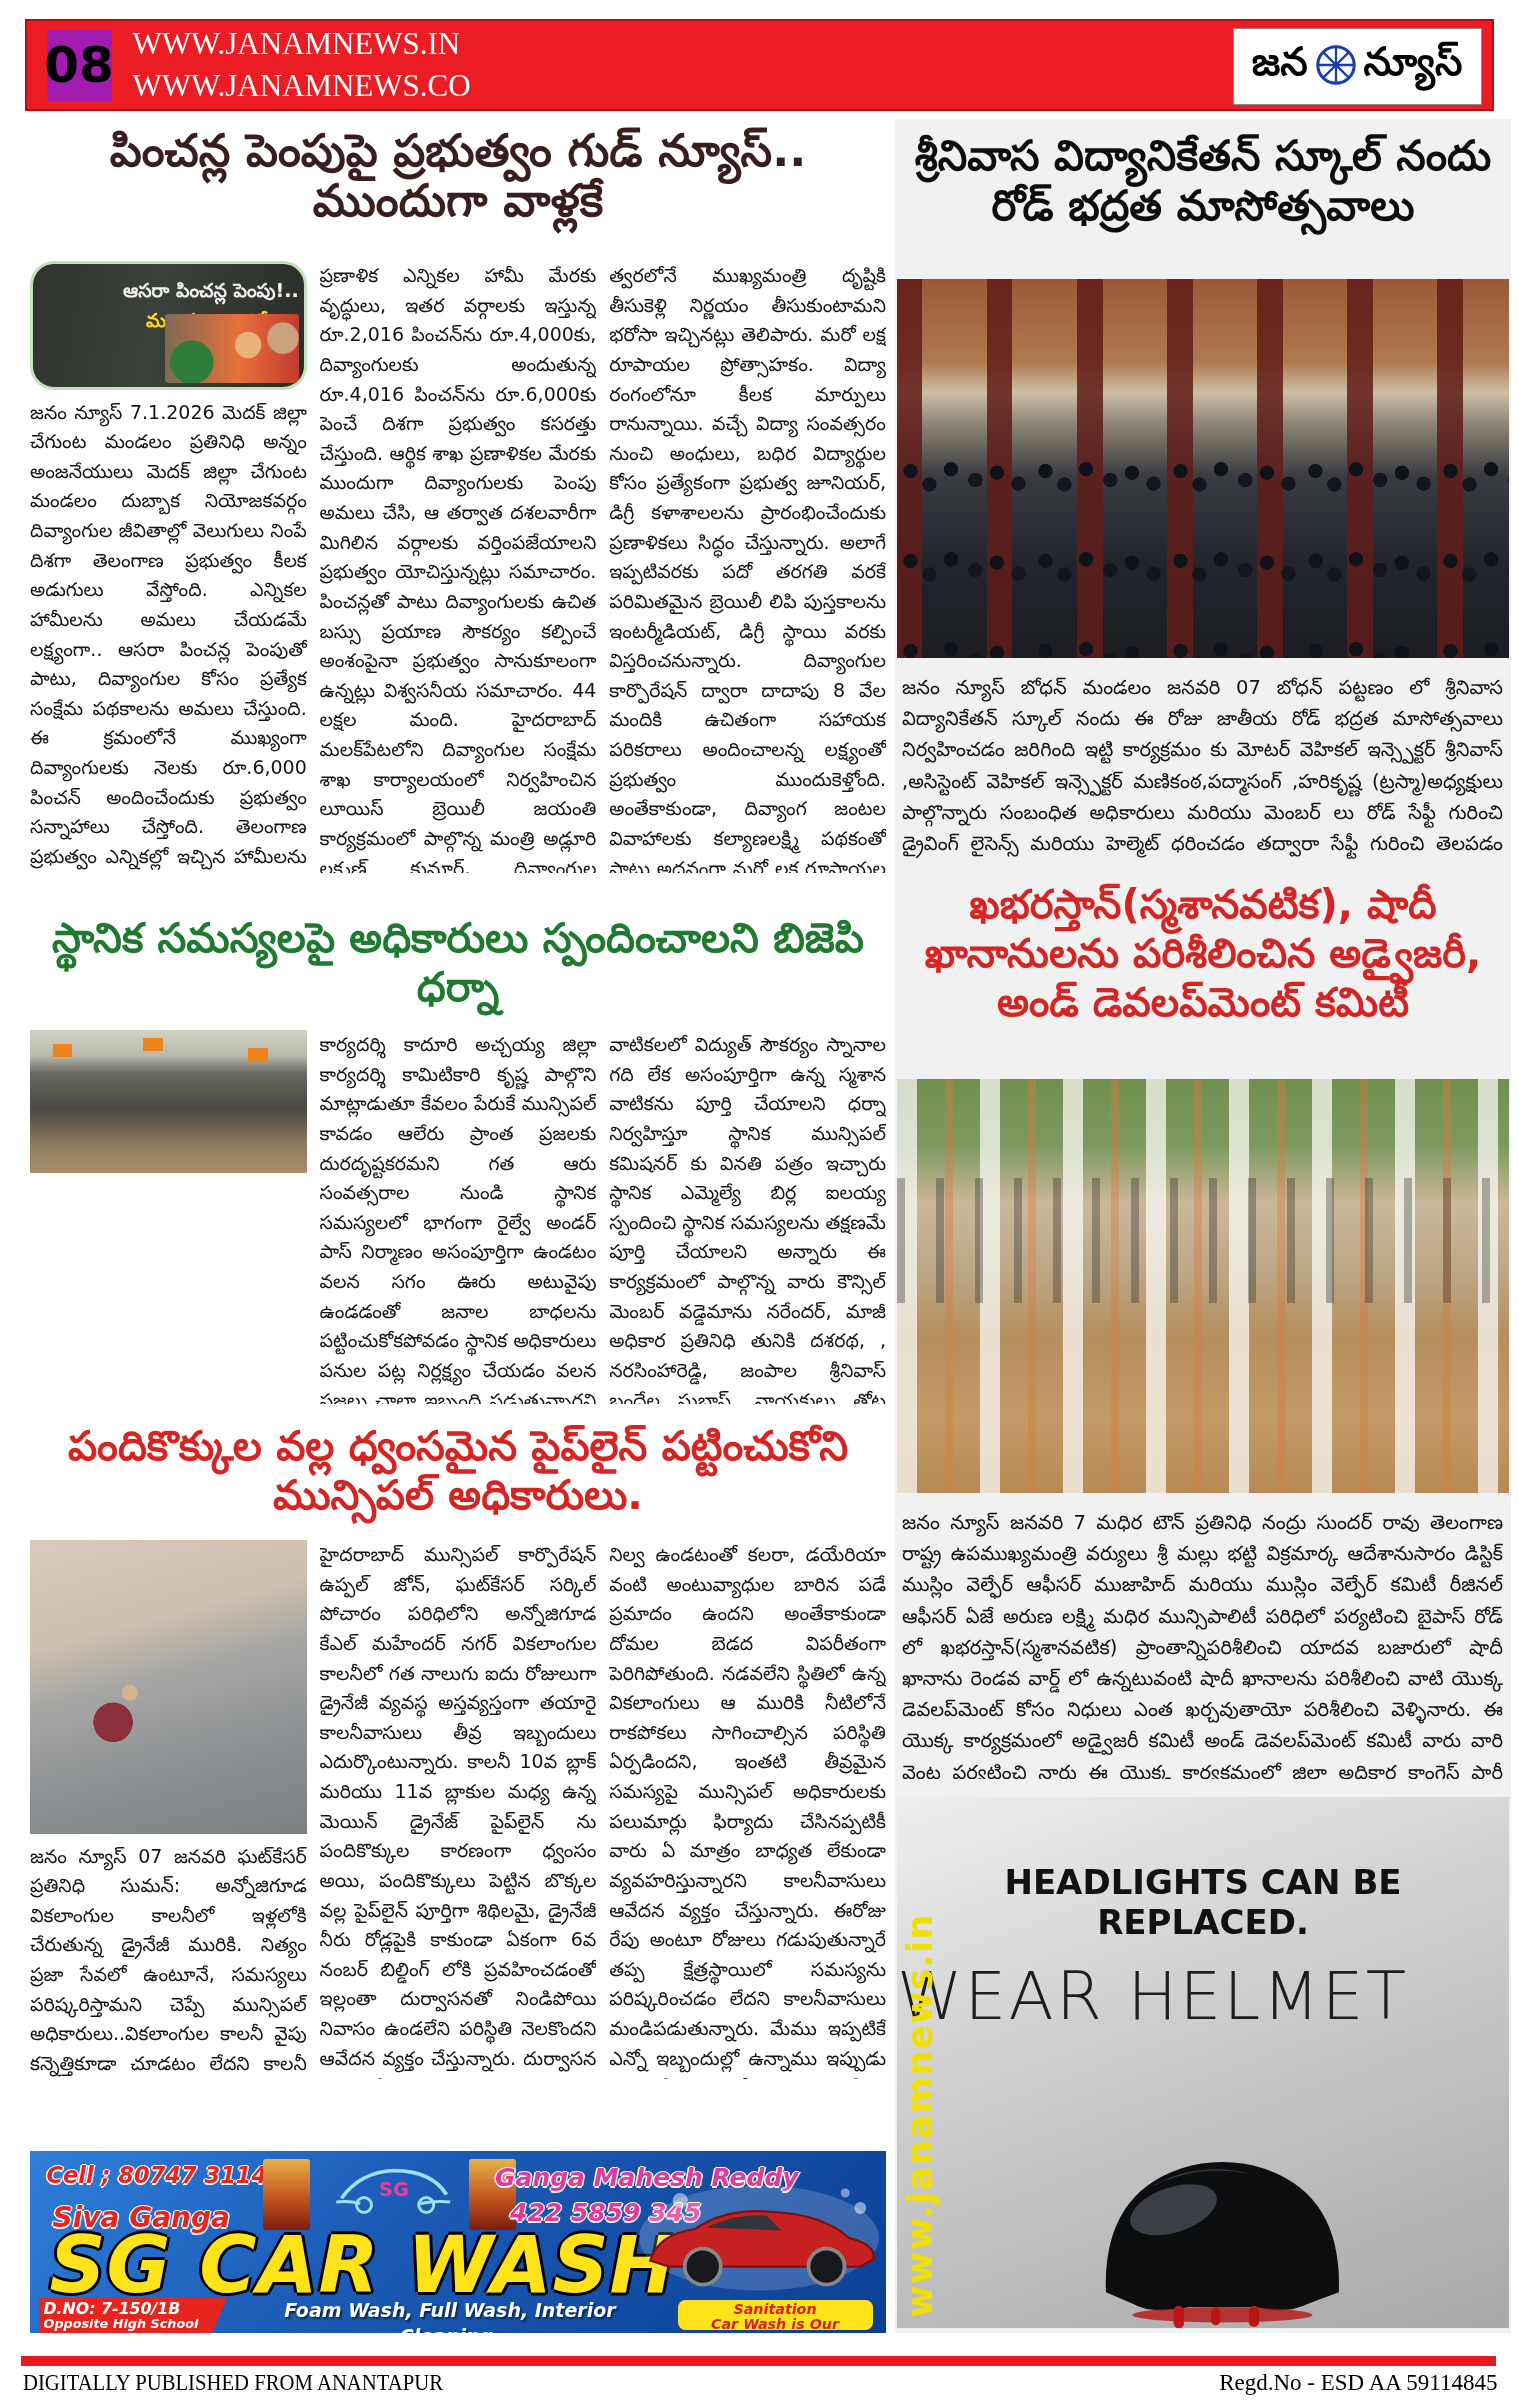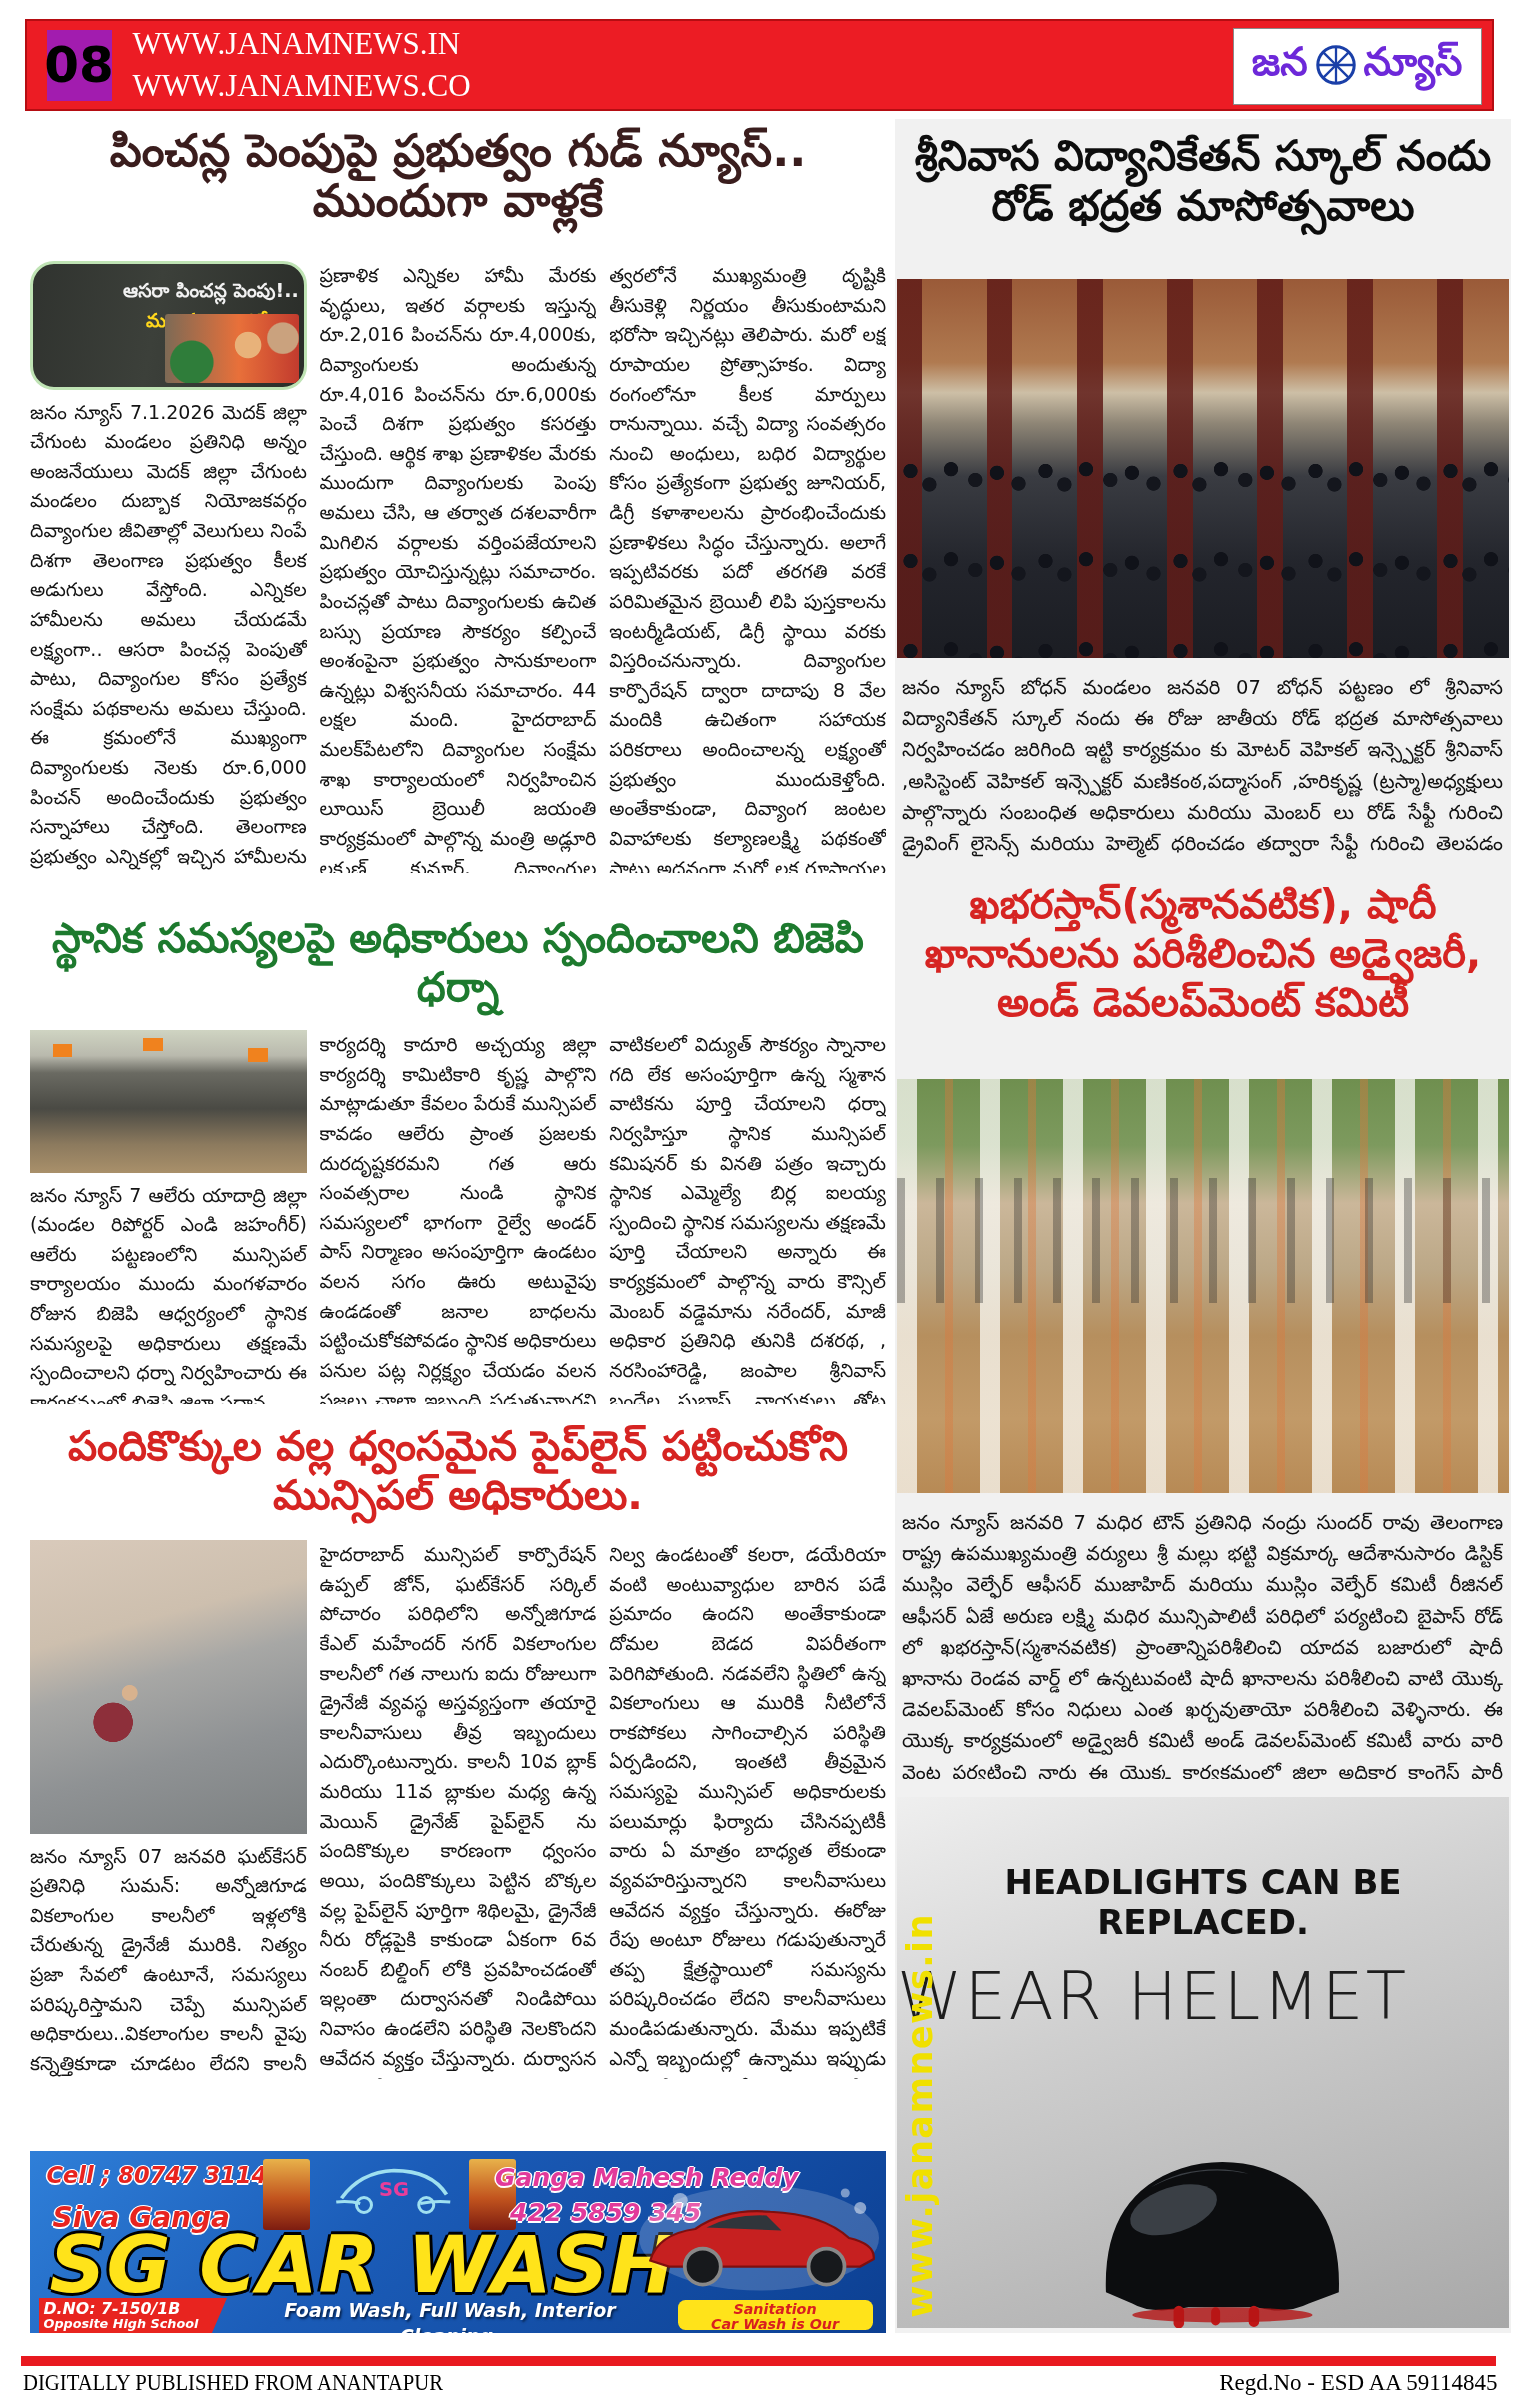--- a/index.html
+++ b/index.html
@@ -25,21 +25,21 @@
   }
   .urls {
     color:#fff; font-family:"Liberation Serif", serif; font-size:31px;
     margin-left:21px; line-height:1.35; white-space:nowrap;
   }
   .logobox {
     position:absolute; right:10.5px; top:6.8px; width:249px; height:77px;
     background:#fff; border:1.5px solid #8a8a8a;
     display:flex; align-items:center; justify-content:center; gap:6px;
   }
-  .brandtxt { color:#6d28d9; font-size:39px; font-weight:bold; }
+  .brandtxt { color:#000000; font-size:39px; font-weight:bold; }
   
   .headline { position:absolute; left:30px; width:856px; text-align:center; font-weight:bold; }
   .h-maroon { color:#3a1d1d; font-size:45px; line-height:1.12; }
   .h-green  { color:#1d7a2e; font-size:41px; line-height:1.2; }
   .h-red    { color:#d62422; font-size:41px; line-height:1.2; }
   .cols {
     position:absolute; left:30px; width:856px;
     display:flex; gap:12.8px;
   }
   .col {
@@ -215,21 +215,20 @@
 </div>
 
 <div class="headline h-green" style="top:914px;">స్థానిక సమస్యలపై అధికారులు స్పందించాలని బిజెపి ధర్నా</div>
 <div class="cols cols-wrap" style="top:1030px; height:374px;">
   <div class="col">
     <div class="photo-bjp">
       <div class="flag" style="left:22.5px;"></div>
       <div class="flag" style="left:113px; top:7.5px;"></div>
       <div class="flag" style="left:218px; top:18px;"></div>
     </div>
-    <span>జనం న్యూస్ 7 ఆలేరు యాదాద్రి జిల్లా (మండల రిపోర్టర్ ఎండి జహంగీర్) ఆలేరు పట్టణంలోని మున్సిపల్ కార్యాలయం ముందు మంగళవారం రోజున బిజెపి ఆధ్వర్యంలో స్థానిక సమస్యలపై అధికారులు తక్షణమే స్పందించాలని ధర్నా నిర్వహించారు ఈ కార్యక్రమంలో బిజెపి జిల్లా ప్రధాన</span>
   </div>
   <div class="col">కార్యదర్శి కాదూరి అచ్చయ్య జిల్లా కార్యదర్శి కామిటికారి కృష్ణ పాల్గొని మాట్లాడుతూ కేవలం పేరుకే మున్సిపల్ కావడం ఆలేరు ప్రాంత ప్రజలకు దురదృష్టకరమని గత ఆరు సంవత్సరాల నుండి స్థానిక సమస్యలలో భాగంగా రైల్వే అండర్ పాస్ నిర్మాణం అసంపూర్తిగా ఉండటం వలన సగం ఊరు అటువైపు ఉండడంతో జనాల బాధలను పట్టించుకోకపోవడం స్థానిక అధికారులు పనుల పట్ల నిర్లక్ష్యం చేయడం వలన ప్రజలు చాలా ఇబ్బంది పడుతున్నారని స్మశాన</div>
   <div class="col">వాటికలలో విద్యుత్ సౌకర్యం స్నానాల గది లేక అసంపూర్తిగా ఉన్న స్మశాన వాటికను పూర్తి చేయాలని ధర్నా నిర్వహిస్తూ స్థానిక మున్సిపల్ కమిషనర్ కు వినతి పత్రం ఇచ్చారు స్థానిక ఎమ్మెల్యే బిర్ల ఐలయ్య స్పందించి స్థానిక సమస్యలను తక్షణమే పూర్తి చేయాలని అన్నారు ఈ కార్యక్రమంలో పాల్గొన్న వారు కౌన్సిల్ మెంబర్ వడ్డెమాను నరేందర్, మాజీ అధికార ప్రతినిధి తునికి దశరథ, , నరసింహారెడ్డి, జంపాల శ్రీనివాస్ బందేల సుభాష్, నాయకులు తోట మల్లయ్య ఏఎన్నార్ గార్డెన్ నరసింహారెడ్డి కళ్లెం రాజు ఐడియా శ్రీనివాస్ తదితర నాయకులు పాల్గొన్నారు</div>
 </div>
 
 <div class="headline h-red" style="top:1422px;">పందికొక్కుల వల్ల ధ్వంసమైన పైప్‌లైన్ పట్టించుకోని మున్సిపల్ అధికారులు.</div>
 <div class="cols cols-wrap" style="top:1540px; height:539px;">
   <div class="col">
     <div class="photo-street"></div>
     <span>జనం న్యూస్ 07 జనవరి ఘట్‌కేసర్ ప్రతినిధి సుమన్: అన్నోజిగూడ వికలాంగుల కాలనీలో ఇళ్లలోకి చేరుతున్న డ్రైనేజీ మురికి. నిత్యం ప్రజా సేవలో ఉంటూనే, సమస్యలు పరిష్కరిస్తామని చెప్పే మున్సిపల్ అధికారులు..వికలాంగుల కాలనీ వైపు కన్నెత్తికూడా చూడటం లేదని కాలనీ వాసులు మండిపడుతున్నారు. గ్రేటర్</span>

